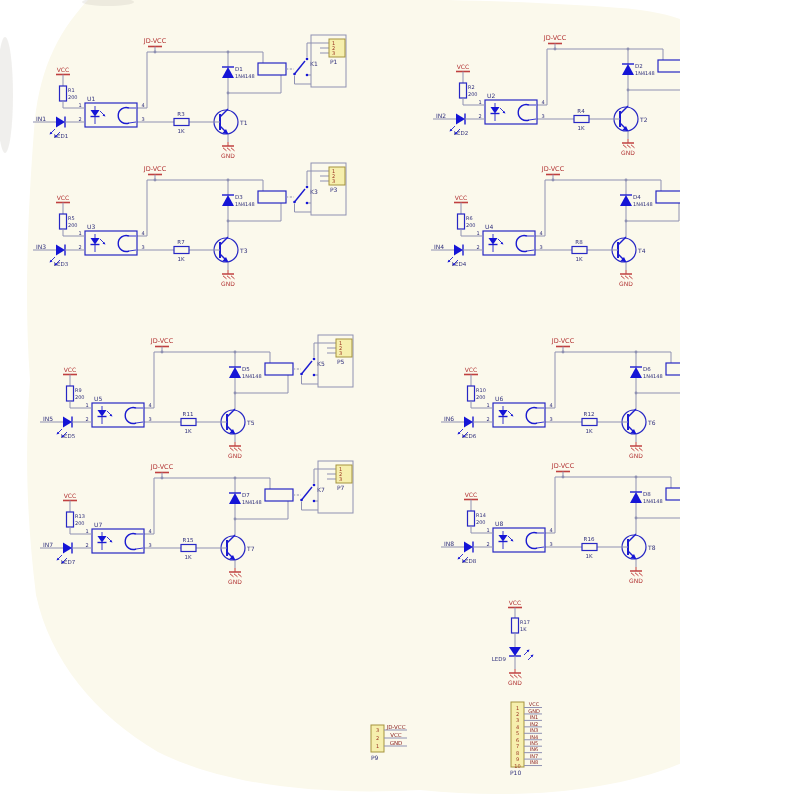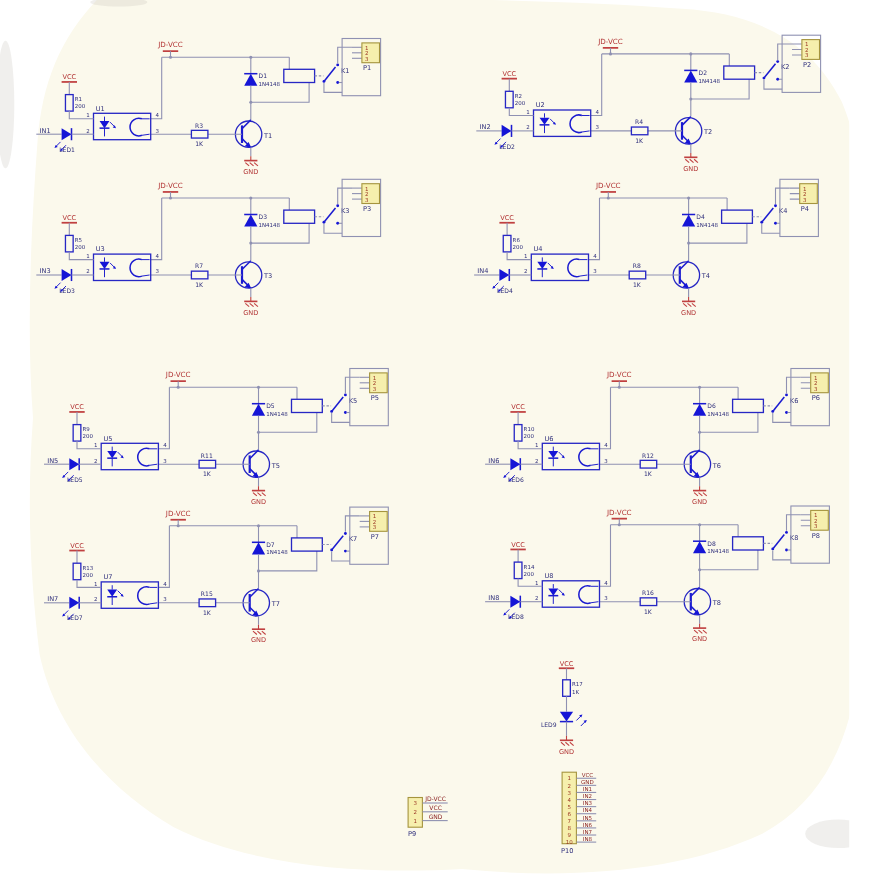--- a/index.html
+++ b/index.html
@@ -1,16 +1,16 @@
 <!DOCTYPE html>
 <html><head>
 <meta charset="utf-8">
 <style>
   html,body{margin:0;padding:0;background:#fff;}
-  .page{position:relative;width:772px;height:800px;background:#ffffff;overflow:hidden;}
+  .page{position:relative;width:680px;height:800px;background:#ffffff;overflow:hidden;}
   .page svg{position:absolute;left:0;top:0;}
   svg text{font-family:"DejaVu Sans",sans-serif;}
   .t5{font-size:5px}.t55{font-size:5.5px}.t6{font-size:6px}.t65{font-size:6.5px}
   .lbl{fill:#30307c}
   .pwr{fill:#b23434}
   .net{fill:#8b2424}
   .cpin{fill:#993322}
   .w,.wr{fill:none;stroke:#8f91b2;stroke-width:1}
   .wdash{fill:none;stroke:#8f91b2;stroke-width:1;stroke-dasharray:2.2,1.6}
   .dotw{fill:#8f91b2}

